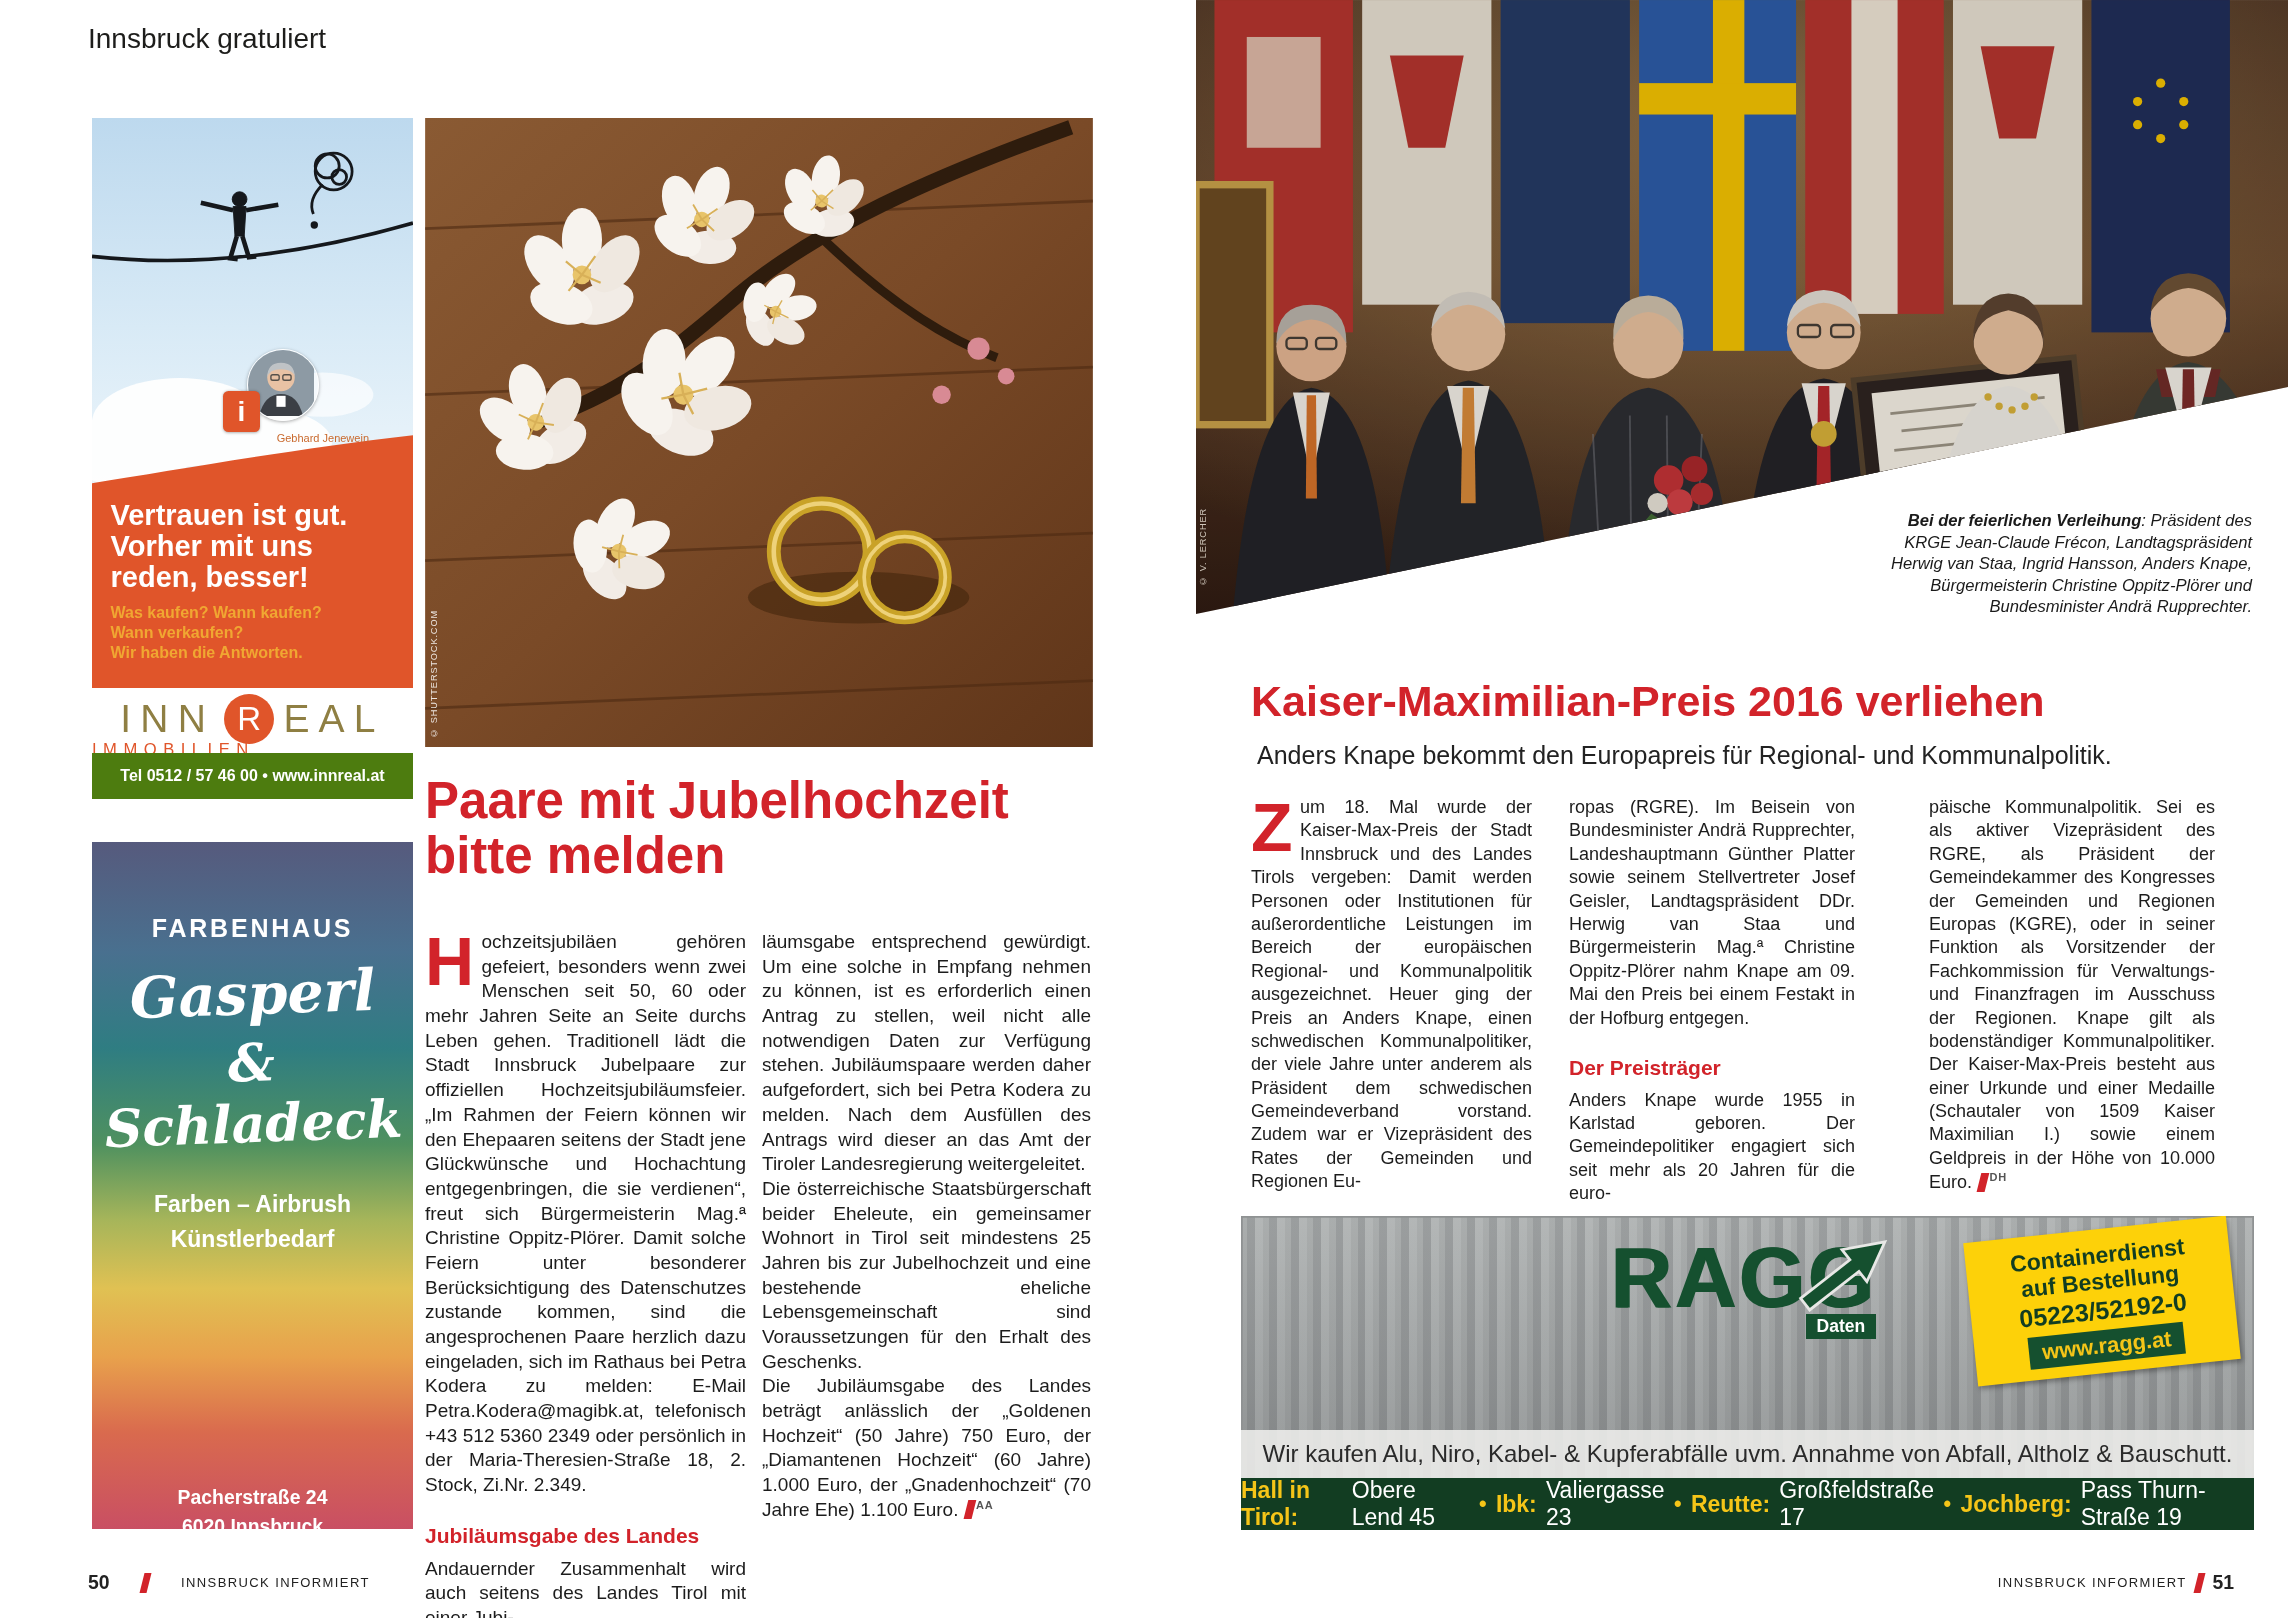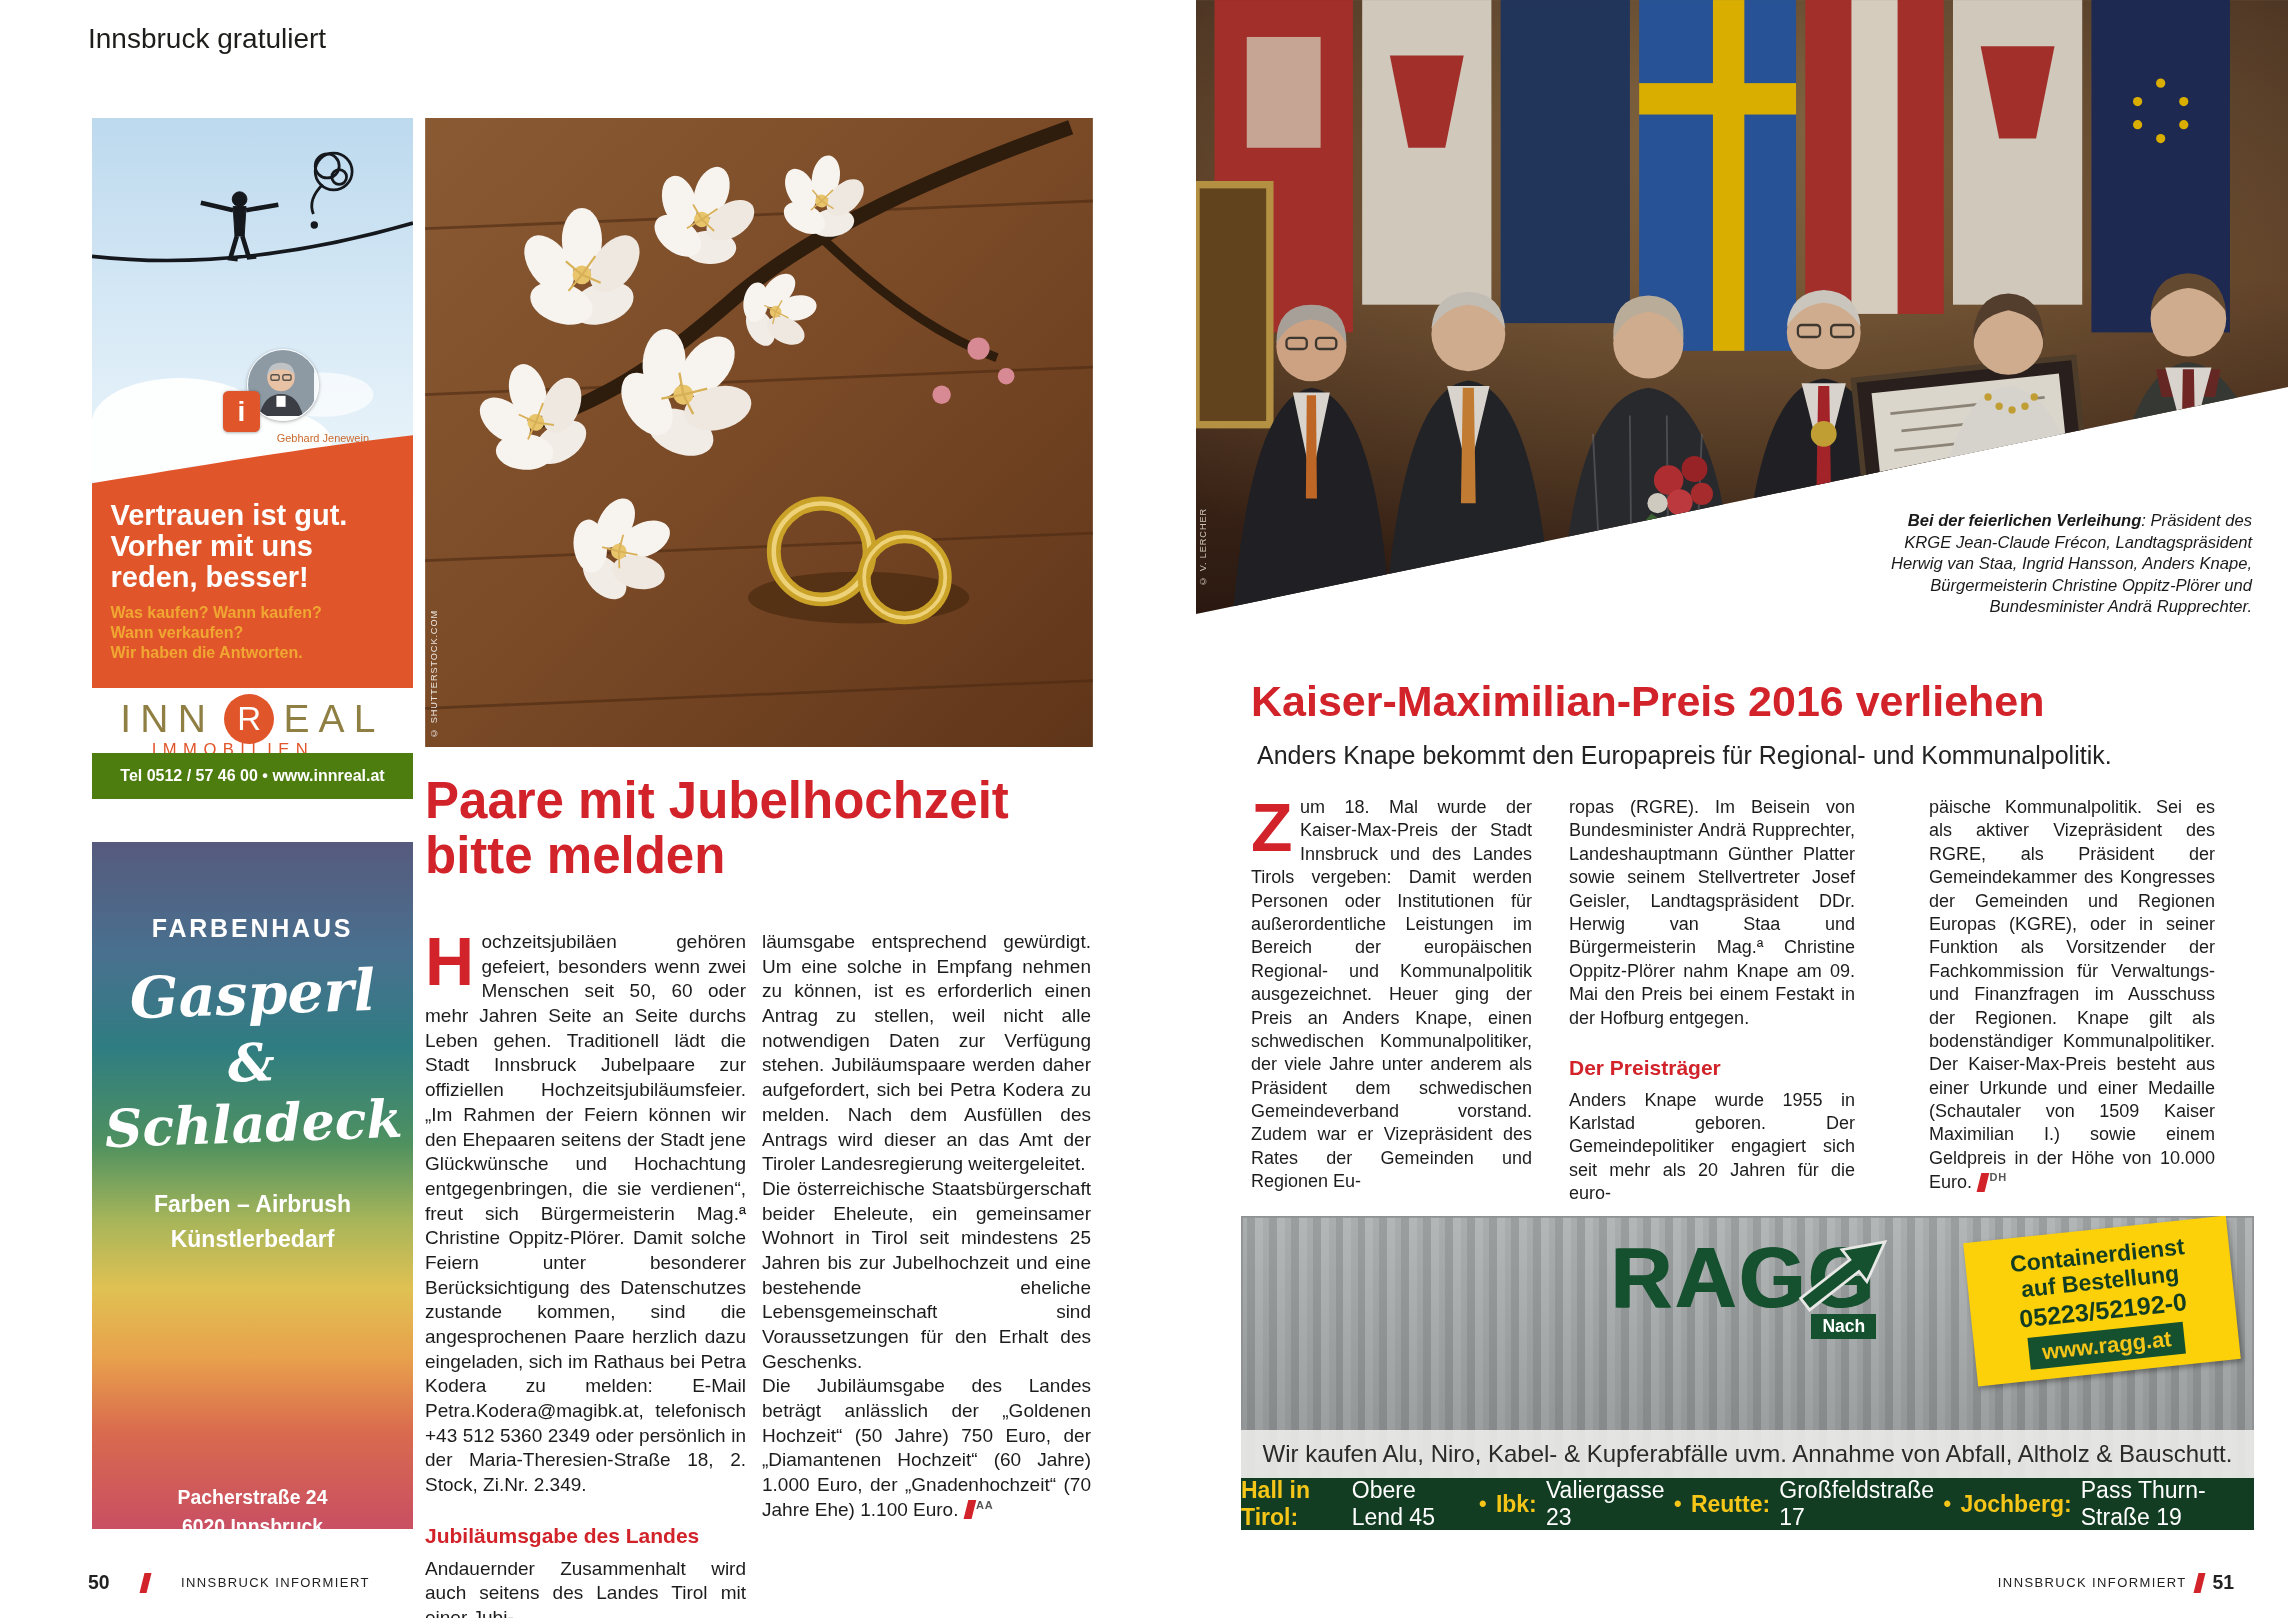--- a/index.html
+++ b/index.html
@@ -35,21 +35,21 @@
 
   
   .innreal{width:321px;height:681px;background:#fff;box-shadow:0 0 0 0.9px #e3d5cd inset;}
   .innreal-orange{background:#e0552a;}
   .innreal-head{color:#fff;font-weight:bold;font-size:29px;line-height:1.08;padding:1.8px 0 0 18.5px;}
   .innreal-sub{color:#f0a732;font-weight:bold;font-size:16px;line-height:1.25;padding:9.2px 0 0 18.5px;}
   .innreal-logo{display:flex;align-items:center;justify-content:center;gap:9.2px;}
   .innreal-letters{font-size:39px;color:#8f7f43;letter-spacing:9.2px;}
   .innreal-rcircle{width:50px;height:50px;border-radius:50%;background:#e0552a;color:#fff;
                    display:flex;align-items:center;justify-content:center;font-size:33px;}
-  .innreal-immo{color:#e0552a;font-size:16.6px;letter-spacing:6.5px;text-align:center;padding-right:39px;margin-top:-3.7px;}
+  .innreal-immo{color:#e0552a;font-size:16.6px;letter-spacing:6.5px;text-align:left;padding-right:39px;margin-top:-3.7px;}
   .innreal-contact{background:#4d7c0f;color:#fff;font-weight:bold;font-size:16px;
                    display:flex;align-items:center;justify-content:center;height:46px;}
   .portrait{width:70px;height:70px;border-radius:50%;overflow:hidden;border:1.8px solid #fff;box-shadow:0 0.9px 3.7px rgba(0,0,0,.35);}
   .i-logo{width:37px;height:41px;background:#e0552a;border-radius:5.5px;color:#fff;font-weight:bold;
           font-size:28px;display:flex;align-items:center;justify-content:center;box-shadow:0 0.9px 2.8px rgba(0,0,0,.3);}
   .portrait-caption{font-size:11px;color:#c96a2e;}
 
   
   .farbenhaus{width:321px;height:687px;color:#fff;text-align:center;
     background:linear-gradient(180deg,#565a7d 0%,#49708f 16%,#2f7d82 30%,#4f915f 44%,#a6b55a 55%,#e0c153 65%,#e8a14c 75%,#d96a4e 86%,#c94f63 100%);}
@@ -408,21 +408,21 @@
   <div class="abs ragg" style="left:1241px;top:1216px;">
 
     <div class="abs" style="left:369px;top:18.5px;">
       <span class="ragg-logo">RAGG</span>
       <svg class="abs" style="left:175px;top:-7.4px;" width="120" height="92" viewBox="0 0 130 100">
         <g transform="rotate(-38 65 50)">
           <polygon points="10,42 78,42 78,28 120,50 78,72 78,58 10,58" fill="#15502f" stroke="#e8e8e6" stroke-width="3"></polygon>
         </g>
       </svg>
       <div style="text-align:right;margin-top:-5.5px;">
-        <span class="ragg-gmbh">Nach</span>
+        <span class="ragg-gmbh">Daten</span>
       </div>
     </div>
 
 
     <div class="abs ragg-note" style="right:20px;top:13px;width:231px;">
       <div class="n1">Containerdienst</div>
       <div class="n1">auf Bestellung</div>
       <div class="n2">05223/52192-0</div>
       <span class="ragg-web">www.ragg.at</span>
     </div>

